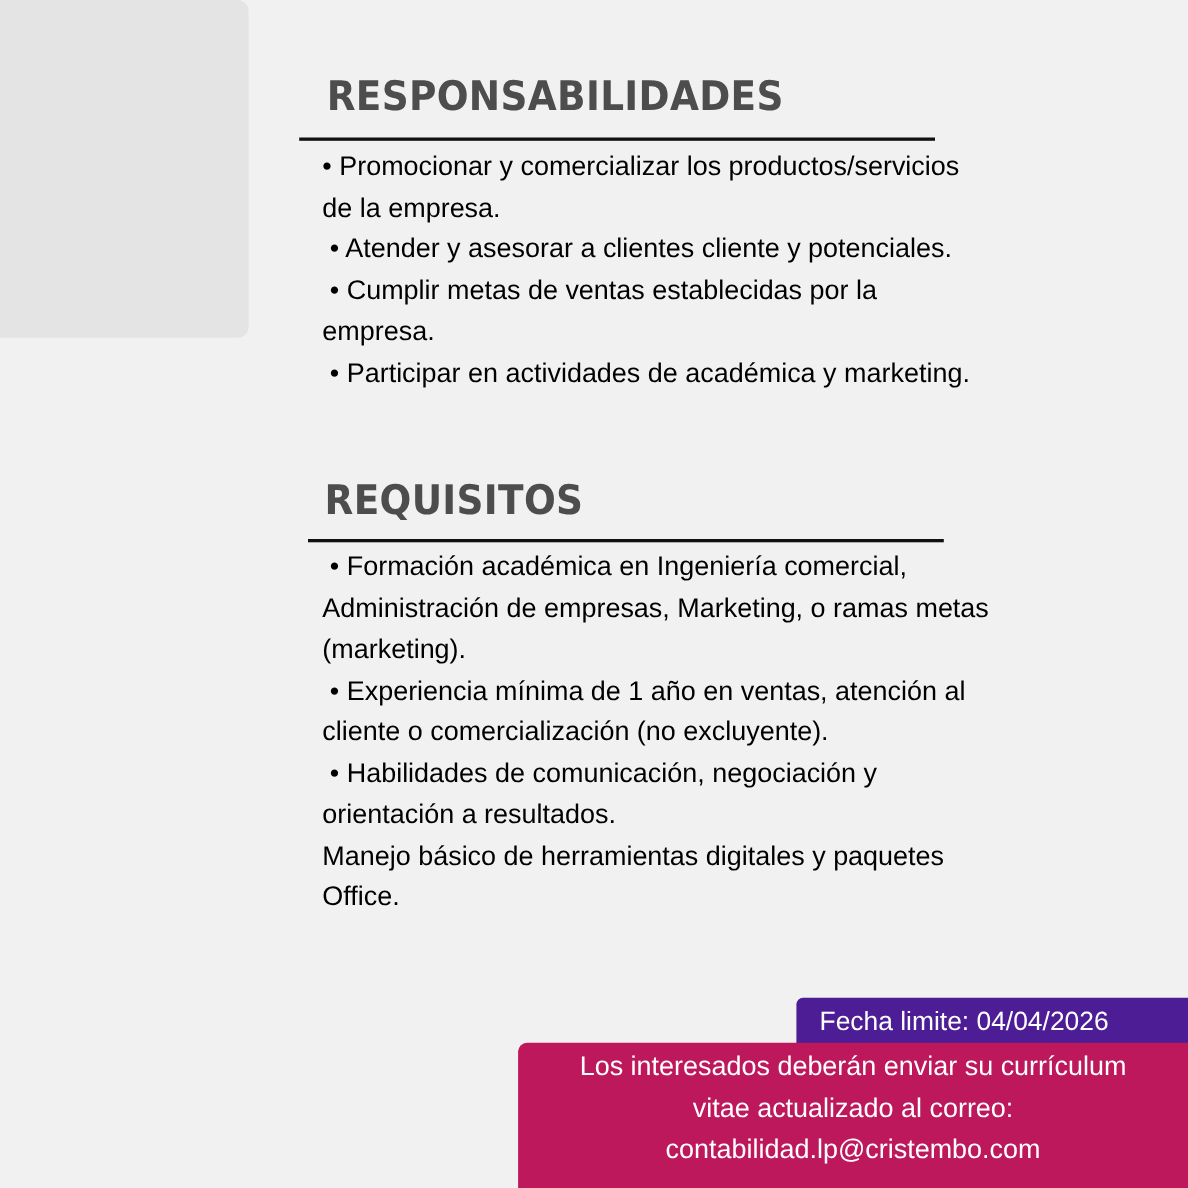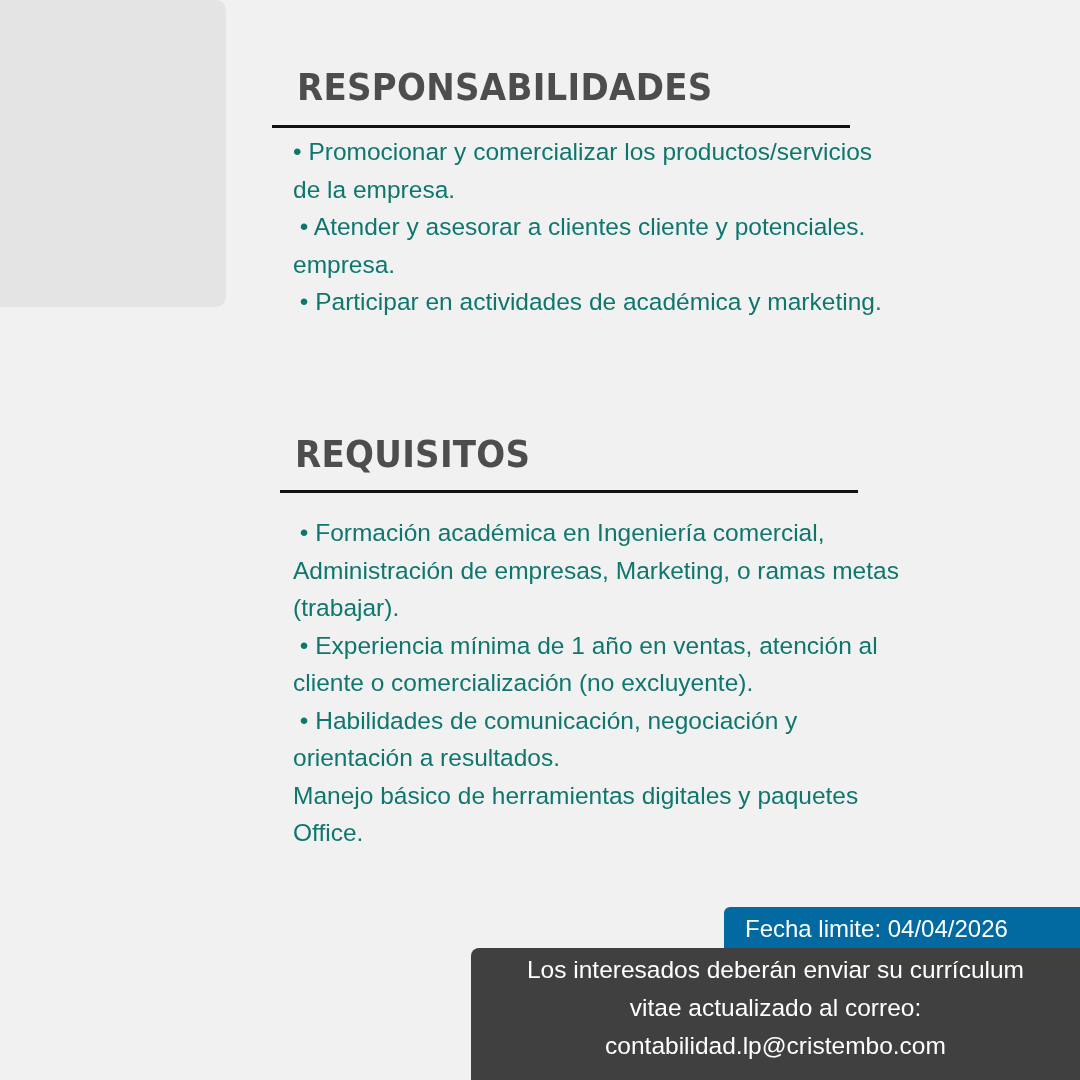--- a/index.html
+++ b/index.html
@@ -15,58 +15,59 @@
   }
   .heading {
     position: absolute; margin: 0;
     font-family: "DejaVu Sans", sans-serif; font-weight: bold;
     font-size: 37px; color: #4d4d4d; letter-spacing: 0.3px;
     transform: scaleX(0.92); transform-origin: left center;
   }
   .rule { position: absolute; height: 3px; background: #111; }
   .list {
     position: absolute; left: 293px; margin: 0; padding: 0; list-style: none;
-    font-size: 24.5px; line-height: 37.5px; color: #0f766e;
+    font-size: 24.5px; line-height: 37.5px; color: #000000;
   }
   .list li { margin: 0; padding: 0; }
   .date-badge {
     position: absolute; left: 724px; top: 907px; width: 356px; height: 44px;
-    background: #0369a1; border-top-left-radius: 6px;
+    background: #4c1d95; border-top-left-radius: 6px;
     color: #fff; font-size: 24px; line-height: 44px;
     box-sizing: border-box; padding-left: 21px;
   }
   .cta {
     position: absolute; left: 471px; top: 948px; width: 609px; height: 132px;
-    background: #404040; border-top-left-radius: 8px;
+    background: #be185d; border-top-left-radius: 8px;
     color: #fff; text-align: center; font-size: 24.5px; line-height: 38px;
     padding-top: 3px; box-sizing: border-box;
   }
   .cta a { color: #fff; text-underline-offset: 3px; }
 </style>
 </head>
 <body>
 
 <div class="gray-panel"></div>
 
 <h2 class="heading" style="left:297px; top:66px;">RESPONSABILIDADES</h2>
 <div class="rule" style="left:272px; top:125px; width:578px;"></div>
 <ul class="list" style="top:133px;">
   <li>• Promocionar y comercializar los productos/servicios</li>
   <li>de la empresa.</li>
   <li style="white-space:pre"> • Atender y asesorar a clientes cliente y potenciales.</li>
+  <li style="white-space:pre"> • Cumplir metas de ventas establecidas por la</li>
   <li>empresa.</li>
   <li style="white-space:pre"> • Participar en actividades de académica y marketing.</li>
 </ul>
 
 <h2 class="heading" style="left:295px; top:433px;">REQUISITOS</h2>
 <div class="rule" style="left:280px; top:490px; width:578px;"></div>
-<ul class="list" style="top:514px;">
+<ul class="list" style="top:497px;">
   <li style="white-space:pre"> • Formación académica en Ingeniería comercial,</li>
   <li>Administración de empresas, Marketing, o ramas metas</li>
-  <li>(trabajar).</li>
+  <li>(marketing).</li>
   <li style="white-space:pre"> • Experiencia mínima de 1 año en ventas, atención al</li>
   <li>cliente o comercialización (no excluyente).</li>
   <li style="white-space:pre"> • Habilidades de comunicación, negociación y</li>
   <li>orientación a resultados.</li>
   <li>Manejo básico de herramientas digitales y paquetes</li>
   <li>Office.</li>
 </ul>
 
 <div class="date-badge">Fecha limite: 04/04/2026</div>
 

